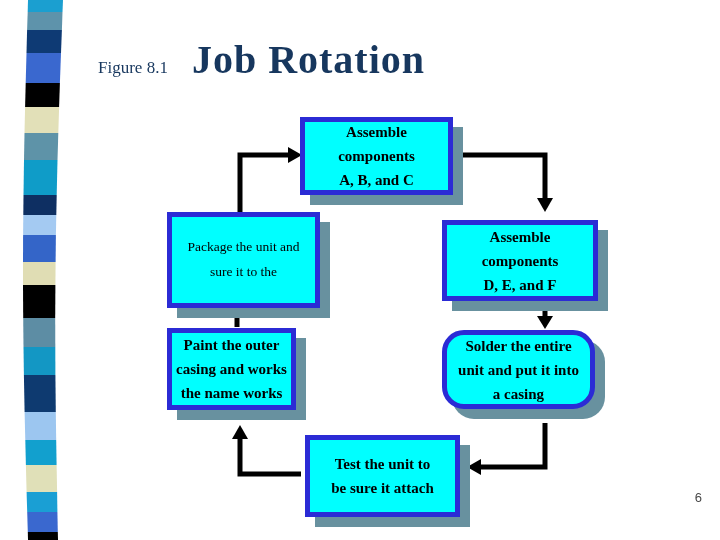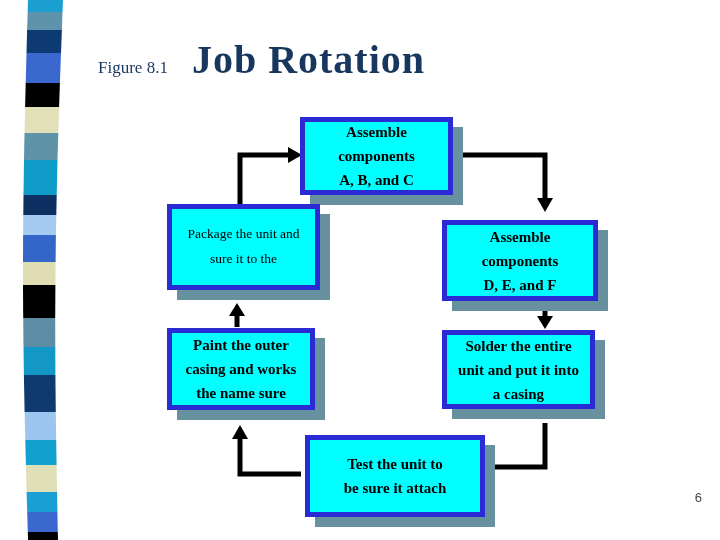--- a/index.html
+++ b/index.html
@@ -37,25 +37,25 @@
     justify-content: center;
     text-align: center;
     color: #000000;
     font-size: 15px;
     font-weight: bold;
     line-height: 1.6;
   }
   .pbox.light { font-weight: normal; font-size: 13.5px; line-height: 1.85; }
   .pbox span { display: block; white-space: nowrap; }
   #box-assemble-abc { left: 300px; top: 117px; width: 153px; height: 78px; }
-  #box-package      { left: 167px; top: 204px; width: 153px; height: 86px; }
+  #box-package      { left: 167px; top: 212px; width: 153px; height: 96px; }
   #box-assemble-def { left: 442px; top: 220px; width: 156px; height: 81px; }
-  #box-paint        { left: 167px; top: 328px; width: 148px; height: 82px; }
-  #box-solder       { left: 442px; top: 330px; width: 153px; height: 79px; }
-  #box-test         { left: 305px; top: 435px; width: 180px; height: 82px; }
+  #box-paint        { left: 167px; top: 328px; width: 129px; height: 82px; }
+  #box-solder       { left: 442px; top: 330px; width: 153px; height: 79px; border-radius: 22px; }
+  #box-test         { left: 305px; top: 435px; width: 155px; height: 82px; }
   .page-number {
     position: absolute;
     right: 18px;
     top: 490px;
     font-family: "Liberation Sans", sans-serif;
     font-size: 13px;
     color: #474747;
   }
 </style>
 </head>
@@ -125,21 +125,21 @@
 
   <div id="box-assemble-def" class="pbox">
     <span>Assemble</span>
     <span>components</span>
     <span>D, E, and F</span>
   </div>
 
   <div id="box-paint" class="pbox">
     <span>Paint the outer</span>
     <span>casing and works</span>
-    <span>the name sure</span>
+    <span>the name works</span>
   </div>
 
   <div id="box-solder" class="pbox">
     <span>Solder the entire</span>
     <span>unit and put it into</span>
     <span>a casing</span>
   </div>
 
   <div id="box-test" class="pbox">
     <span>Test the unit to</span>

